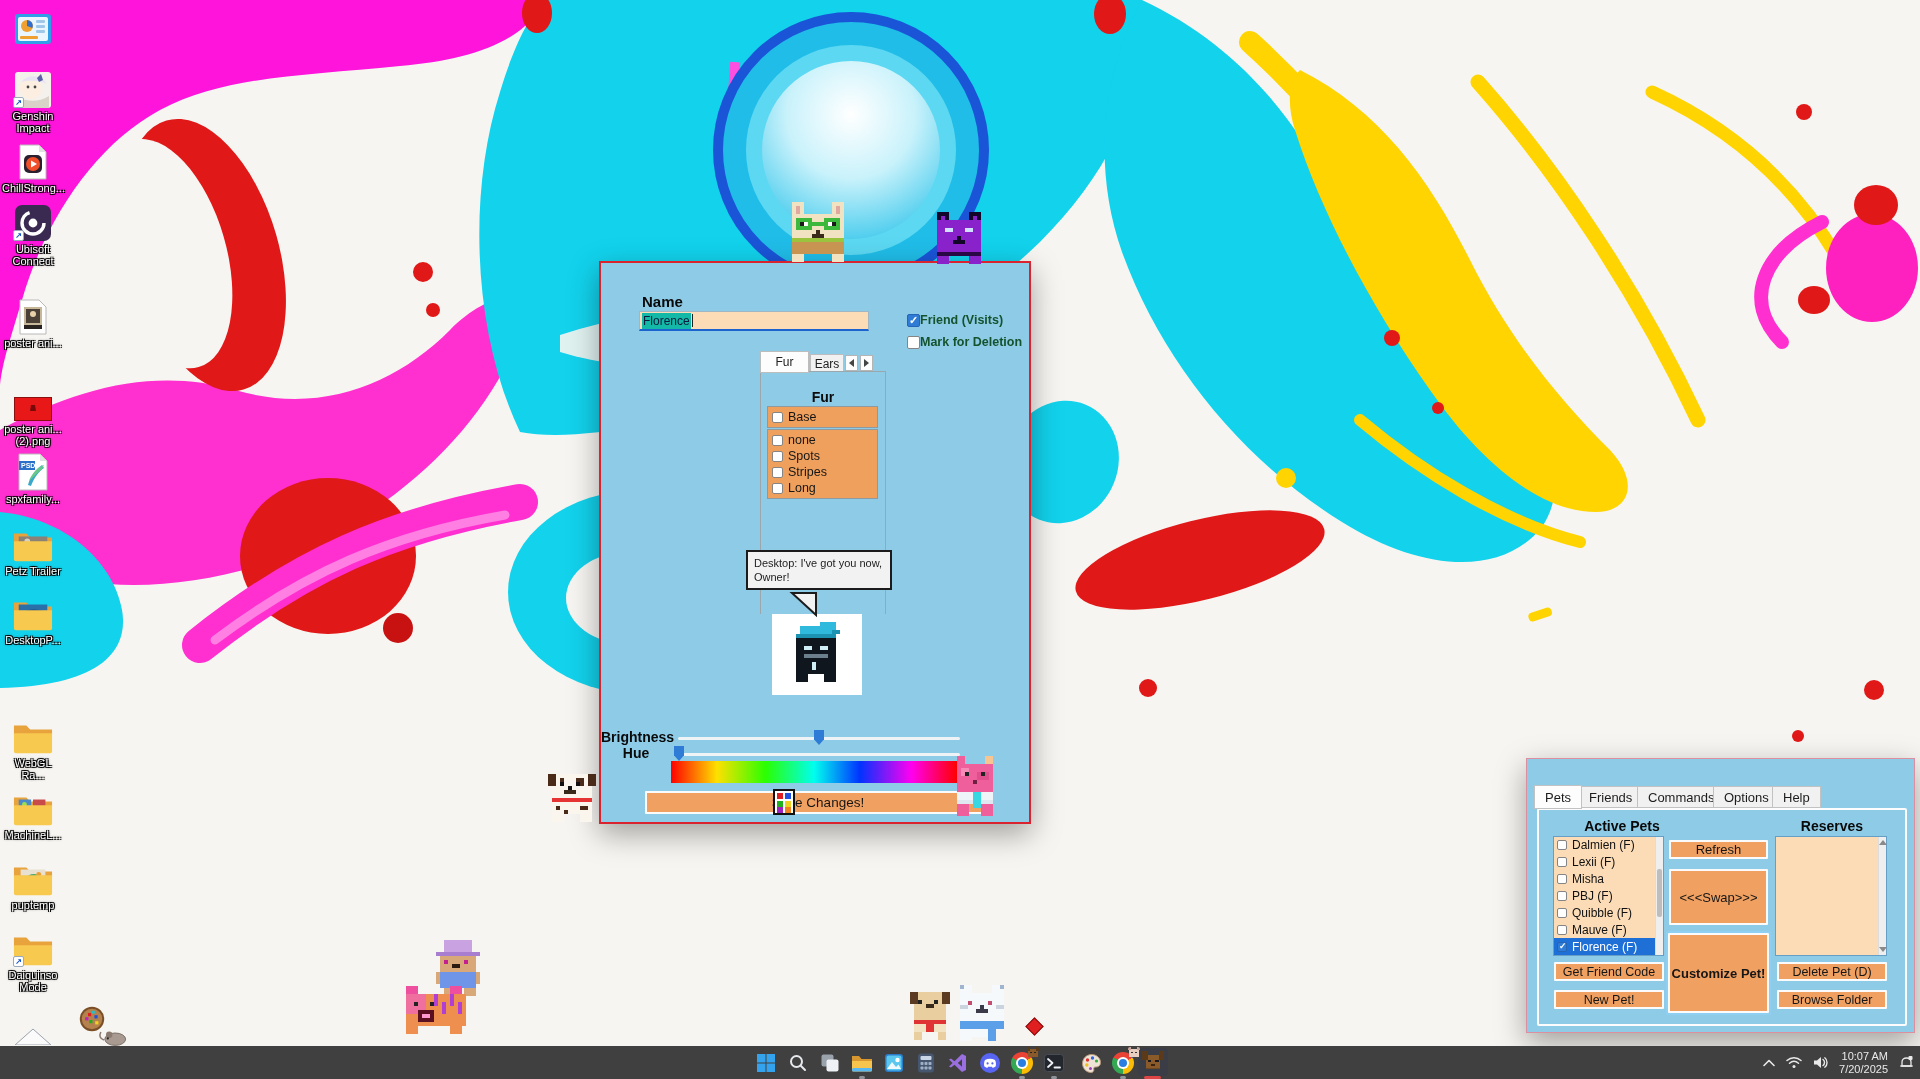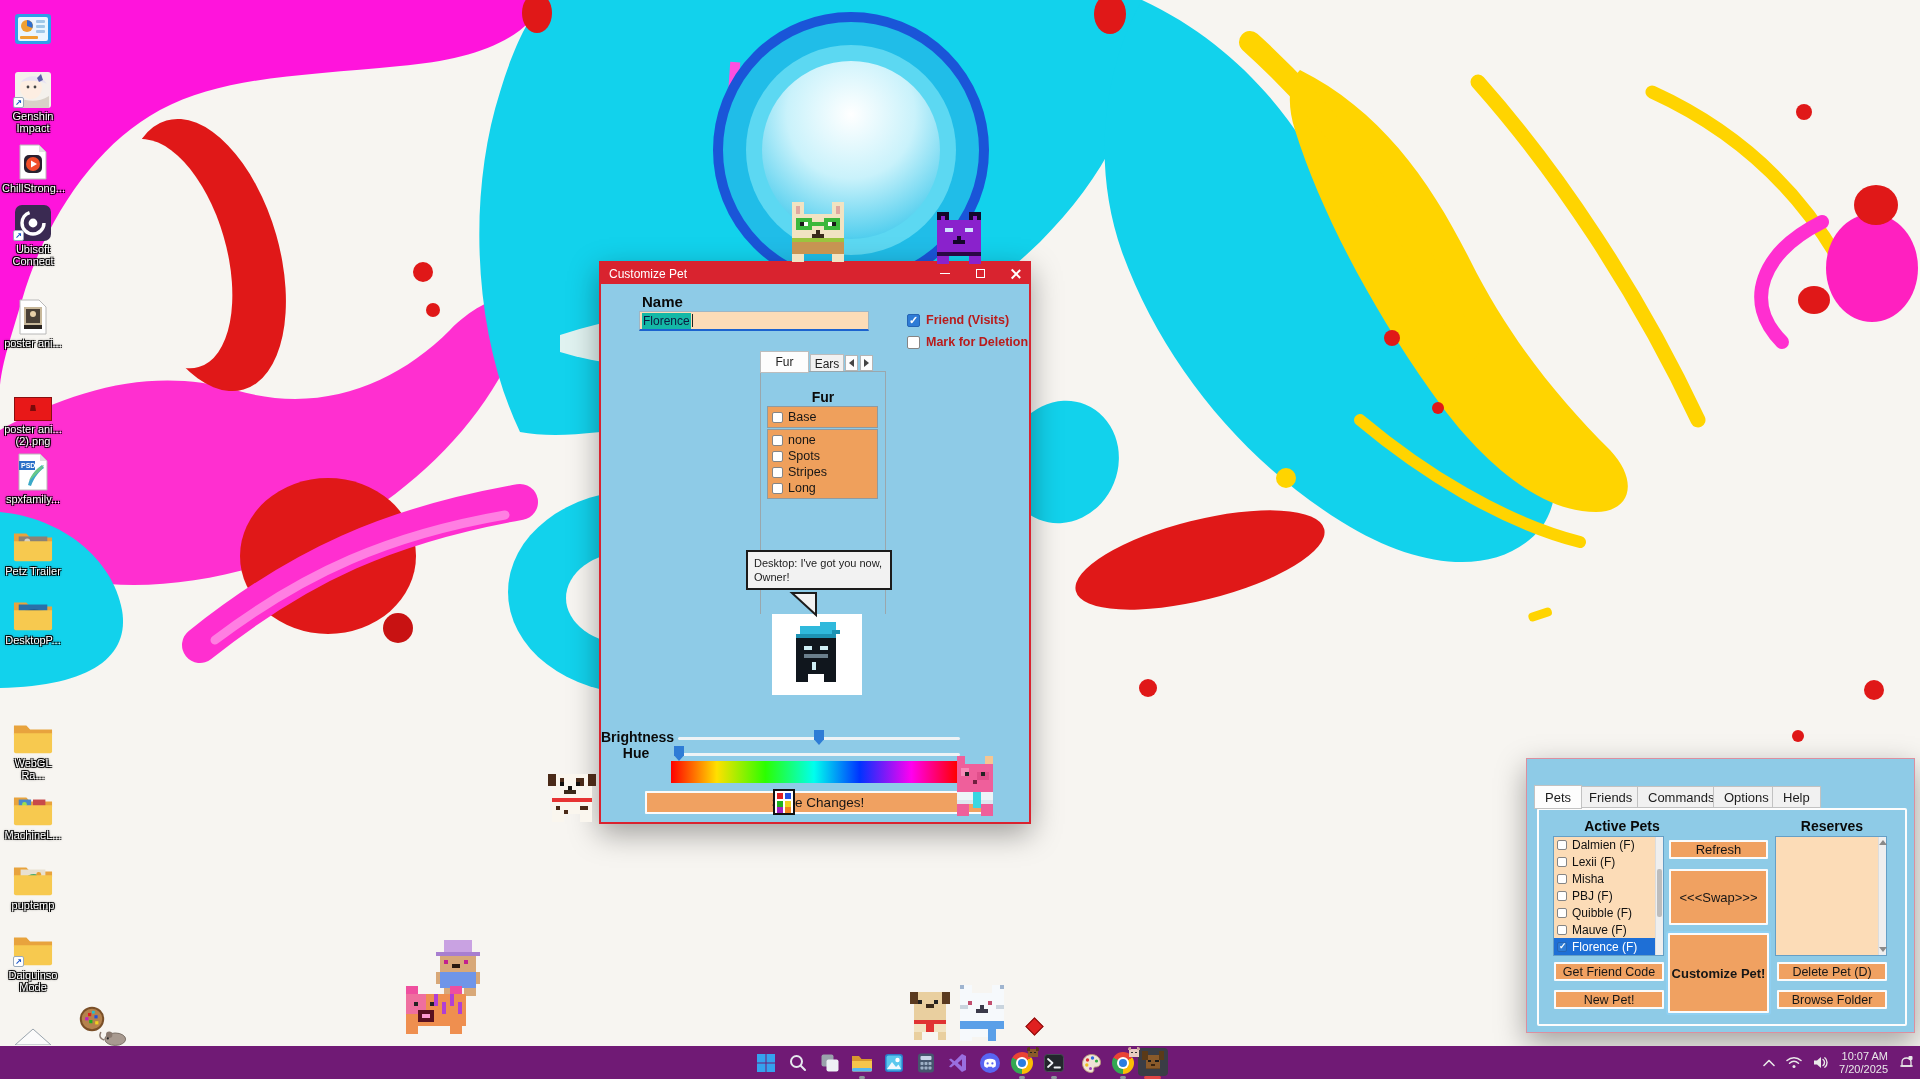--- a/index.html
+++ b/index.html
@@ -37,21 +37,21 @@
   .g-close::before{transform:rotate(45deg);}.g-close::after{transform:rotate(-45deg);}
   .dark .g-min{background:#333;}
   .dark .g-max{border-color:#333;}
   .dark .g-close::before,.dark .g-close::after{background:#333;}
 
   #name-label{left:41px;top:30px;font-size:15px;font-weight:bold;color:#0a0a0a;}
   #name-input{left:38px;top:48px;width:230px;height:20px;background:#fcdcb7;border:1px solid #9fb6c4;
     border-bottom:2px solid #1b63cf;font-size:12px;display:flex;align-items:center;padding-left:2px;}
   #name-input .sel{background:#14b8a6;color:#0d1b3f;padding:1px 1px;}
   #name-input .caret{width:1px;height:13px;background:#222;margin-left:1px;}
-  .cbrow{position:absolute;display:flex;align-items:center;gap:6px;font-size:12.5px;font-weight:bold;color:#b91c1c;}
+  .cbrow{position:absolute;display:flex;align-items:center;font-size:12.5px;font-weight:bold;color:#14532d;}
 
   .tab{position:absolute;background:#f1f1f1;border:1px solid #bdbdbd;font-size:12px;color:#222;
     display:flex;align-items:center;justify-content:center;}
   .tab.active{background:#fdfdfd;z-index:2;}
   .tabarrow{position:absolute;width:13px;height:16px;background:#fdfdfd;border:1px solid #b5b5b5;
     display:flex;align-items:center;justify-content:center;}
   .tri-l{width:0;height:0;border-top:4px solid transparent;border-bottom:4px solid transparent;border-right:5px solid #444;}
   .tri-r{width:0;height:0;border-top:4px solid transparent;border-bottom:4px solid transparent;border-left:5px solid #444;}
 
   #fur-panel{left:159px;top:108px;width:126px;height:190px;border:1px solid #9aa7ad;background:#8ecbe7;}
@@ -85,21 +85,21 @@
   .listbox{position:absolute;background:#fcdcb7;border:1px solid #659fc6;}
   .prow{height:16.9px;display:flex;align-items:center;gap:5px;padding-left:3px;font-size:12px;color:#111;}
   .prow .cb{width:10px;height:10px;}
   .prow.selected{background:#1e6fd6;color:#fff;}
   .sbar{position:absolute;top:0;bottom:0;right:0;width:8px;background:#efefef;border-left:1px solid #ddd;}
   .sth{position:absolute;left:1px;width:5px;background:#bdbdbd;border-radius:2px;}
   .sarr-u{width:0;height:0;border-left:4px solid transparent;border-right:4px solid transparent;border-bottom:5px solid #8a8a8a;}
   .sarr-d{width:0;height:0;border-left:4px solid transparent;border-right:4px solid transparent;border-top:5px solid #8a8a8a;}
 
   
-  #taskbar{left:0;top:1046px;width:1920px;height:33px;background:#701a75;z-index:60;}
+  #taskbar{left:0;top:1046px;width:1920px;height:33px;background:#404040;z-index:60;}
   .tbicon{position:absolute;top:4px;width:26px;height:26px;display:flex;align-items:center;justify-content:center;border-radius:4px;}
   .tbicon.activeapp{background:#3a3d45;top:2px;width:30px;height:28px;}
   .dash{position:absolute;top:29.5px;height:3px;width:6px;background:#8d939b;border-radius:2px;}
   .dash.red{width:17px;background:#e04545;}
   .chrome{width:22px;height:22px;border-radius:50%;position:relative;
     background:conic-gradient(from -60deg,#ea4335 0 33.3%,#4687f4 0 33.4%,#fbbc05 33.4% 66.6%,#34a853 66.6% 100%);}
   .chrome::before{content:"";position:absolute;left:5px;top:5px;width:12px;height:12px;background:#fff;border-radius:50%;}
   .chrome::after{content:"";position:absolute;left:7px;top:7px;width:8px;height:8px;background:#2a7de1;border-radius:50%;}
   .badge{position:absolute;right:-4px;top:-3px;width:12px;height:11px;border-radius:2px;z-index:2;}
   #tray{position:absolute;right:6px;top:0;height:33px;display:flex;align-items:center;gap:11px;color:#e9e9e9;}
@@ -339,28 +339,20 @@
       <svg width="42" height="34" viewBox="0 0 42 34">
           <path d="M1,4 h13 l4,4 h23 v6 h-40 Z" fill="#e8a33d"></path>
           <path d="M1,12 h40 v19 a2,2 0 0 1 -2,2 h-36 a2,2 0 0 1 -2,-2 Z" fill="#f7c94f"></path>
         </svg>
       <span class="sc-arrow">↗</span>
     </div>
     <div class="lbl">Daiquinso Mode</div>
   </div>
 
   <div id="customize" class="window">
-    <div class="titlebar">
-      <span>Customize Pet</span>
-      <span class="tbbtns">
-        <span class="g-min"></span>
-        <span class="g-max"></span>
-        <span class="g-close"></span>
-      </span>
-    </div>
 
     <div class="abs" id="name-label">Name</div>
     <div class="abs" id="name-input">
       <span class="sel">Florence</span>
       <span class="caret"></span>
     </div>
 
     <div class="cbrow" style="left:306px;top:50px;">
       <span class="cb big on"></span>
       <span>Friend (Visits)</span>

